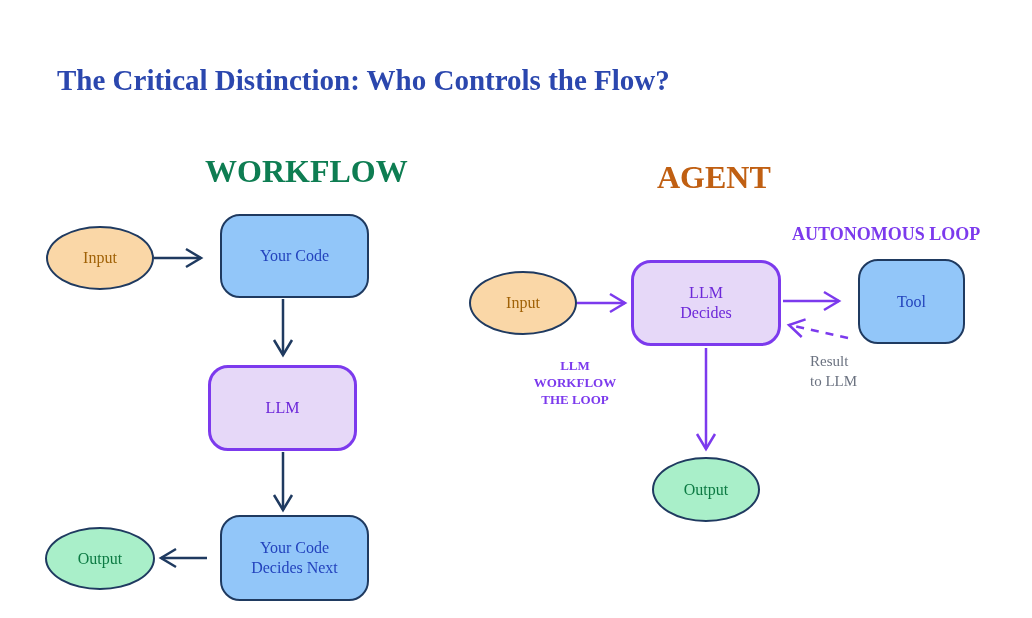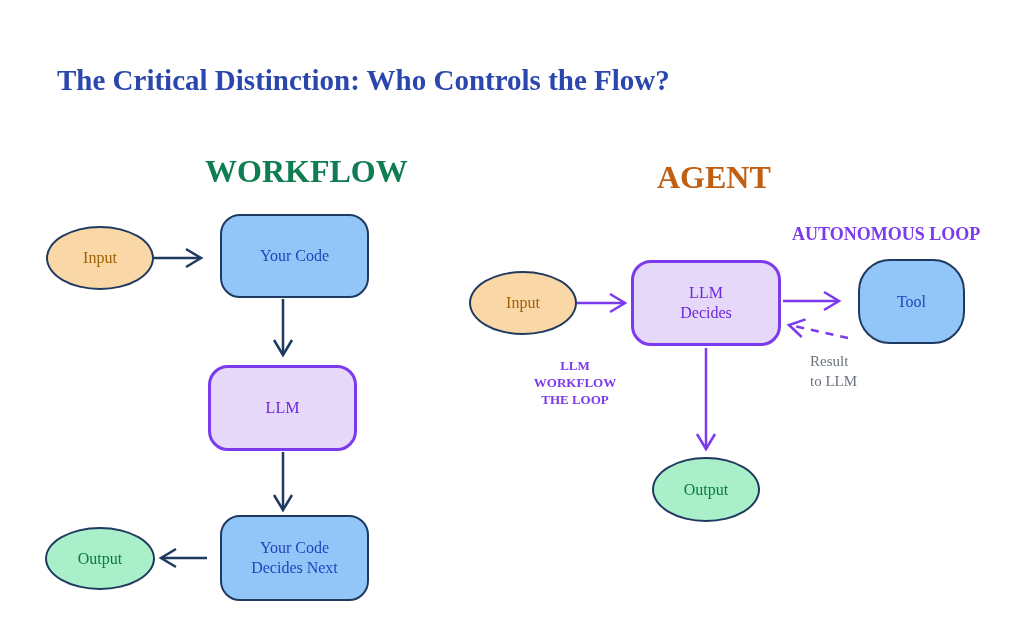--- a/index.html
+++ b/index.html
@@ -144,21 +144,21 @@
 
   <div class="abs ellipse ellipse-orange" style="left:469px; top:271px; width:108px; height:64px;">
     <span>Input</span>
   </div>
 
   <div class="abs rect rect-purple" style="left:631px; top:260px; width:150px; height:86px;">
     <span style="display:block">LLM</span>
     <span style="display:block">Decides</span>
   </div>
 
-  <div class="abs rect rect-blue" style="left:846px; top:259px; width:107px; height:85px; border-radius:32px;">
+  <div class="abs rect rect-blue" style="left:846px; top:259px; width:107px; height:85px; border-radius:20px;">
     <span>Tool</span>
   </div>
 
   <div class="abs result-note" style="left:810px; top:351px;">
     <span style="display:block">Result</span>
     <span style="display:block">to LLM</span>
   </div>
 
   <div class="abs side-note note-purple" style="left:525px; top:357px; width:100px;">
     <span style="display:block">LLM</span>

